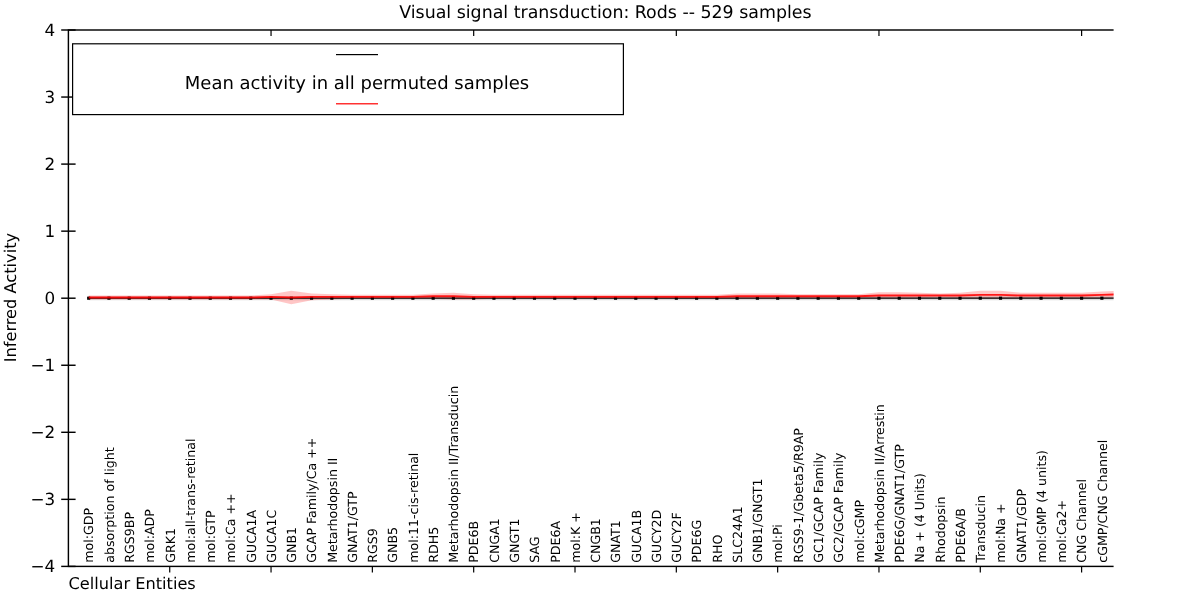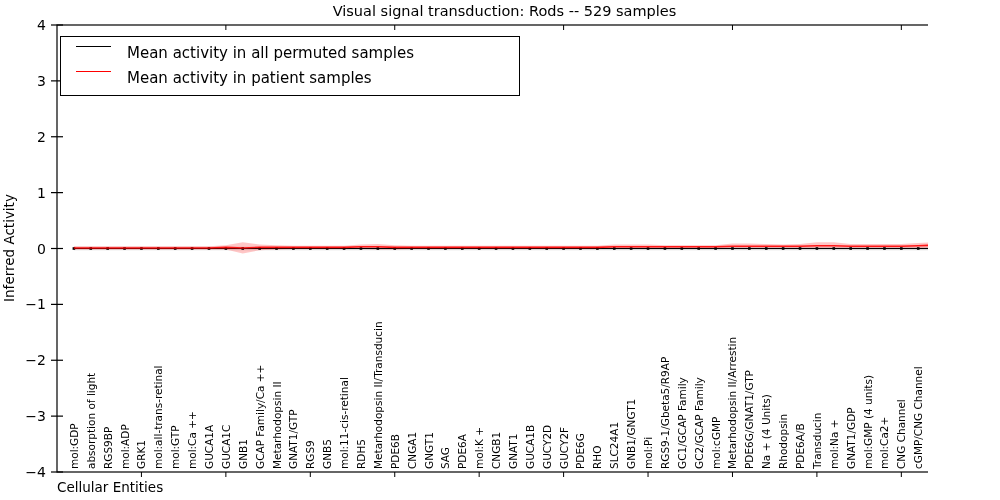--- a/index.html
+++ b/index.html
@@ -19,21 +19,21 @@
   .xlabel{
     position:absolute;left:57px;width:895px;top:479px;
     font-size:13.5px;
   }
   svg.plot{position:absolute;left:0;top:0;}
   .legend{
     position:absolute;left:60px;top:36px;width:460px;height:60px;
     background:#ffffff;border:1.3px solid #000;box-sizing:border-box;
     display:flex;flex-direction:column;justify-content:space-evenly;
   }
-  .legend-row{display:flex;align-items:flex-start;gap:16px;padding-left:15px;}
+  .legend-row{display:flex;align-items:center;gap:16px;padding-left:15px;flex-direction:column;}
   .legend-swatch{display:inline-block;width:35px;height:0;border-top-style:solid;border-top-width:1.6px;}
   .legend-text{font-size:15px;line-height:1;}
 </style>
 </head>
 <body>
 
 <div class="fig">
   <div class="title">Visual signal transduction: Rods -- 529 samples</div>
   <div class="ylabel">Inferred Activity</div>
 
@@ -191,18 +191,17 @@
       <text transform="translate(939.1132075471698,469) rotate(-90)" text-anchor="start" font-size="10.5" fill="#000">PDE6</text>
     </svg>
 
   <div class="legend">
     <div class="legend-row">
       <span class="legend-swatch" id="sw0" style="border-top-color: rgb(0, 0, 0);"></span>
       <span class="legend-text">Mean activity in all permuted samples</span>
     </div>
     <div class="legend-row">
       <span class="legend-swatch" id="sw1" style="border-top-color: rgb(255, 0, 0);"></span>
-      <span class="legend-text">Mean activity in patient samples</span>
     </div>
   </div>
 
   <div class="xlabel">Cellular Entities</div>
 </div>
 
 </body></html>

